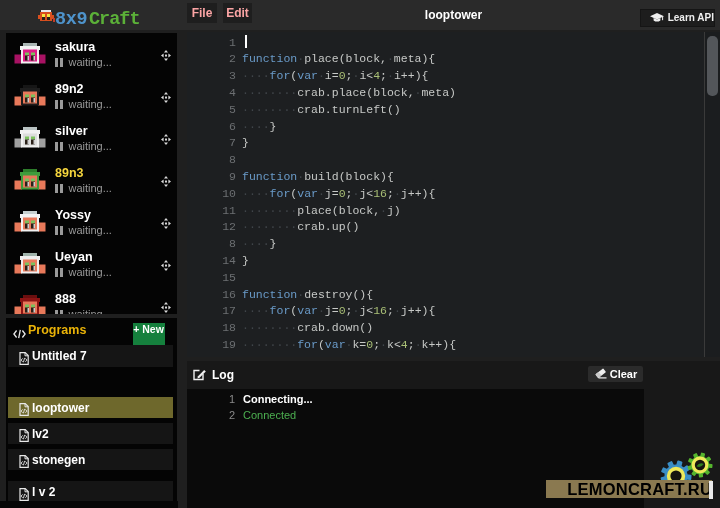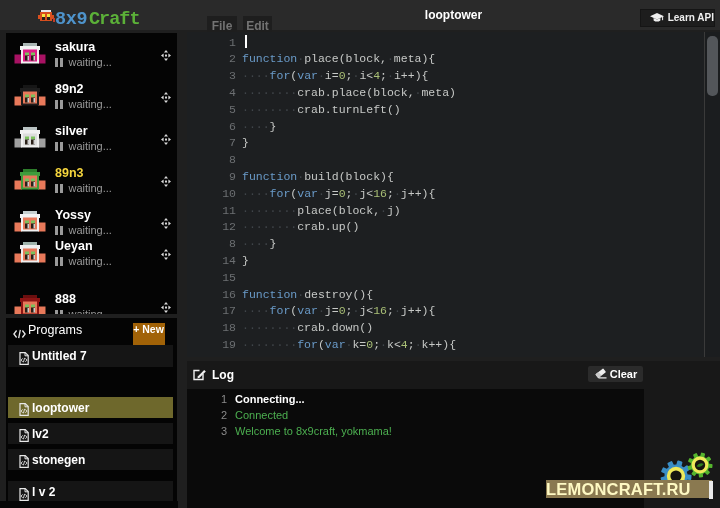--- a/index.html
+++ b/index.html
@@ -1,21 +1,21 @@
 <!DOCTYPE html>
 <html><head>
 <meta charset="utf-8">
 <style>
 * { margin:0; padding:0; box-sizing:border-box; }
 html,body { width:720px; height:508px; background:#1f1f1f; overflow:hidden; }
 body { font-family:"Liberation Sans",sans-serif; position:relative; }
 
 
 #topbar { position:absolute; left:0; top:0; width:720px; height:30px; background:#2a2a2a; }
-.menubtn { position:absolute; top:16px; height:20px; background:#1e1e1e; color:#737373; font-weight:bold; font-size:12px; line-height:20px; text-align:center;margin-left:20px; }
+.menubtn { position:absolute; top:3px; height:20px; background:#1e1e1e; color:#fca5a5; font-weight:bold; font-size:12px; line-height:20px; text-align:center; }
 #filebtn { left:187px; width:30px; }
 #editbtn { left:223px; width:29px; }
 #title { position:absolute; left:187px; top:0; width:533px; height:30px; text-align:center; line-height:30px; color:#fff; font-weight:bold; font-size:12px; }
 #learnapi { position:absolute; left:640px; top:9px; width:75px; height:18px; background:#1d1d1d; border:1px solid #151515; color:#efefef; font-size:10px; font-weight:bold; line-height:16px; text-align:right; }
 
 
 #logo { position:absolute; left:38px; top:8px; height:16px; }
 
 
 #players { position:absolute; left:6px; top:33px; width:171px; height:281px; background:#040404; overflow:hidden; }
@@ -23,22 +23,22 @@
 .prow { position:absolute; left:0; width:171px; height:42px; }
 .pname { position:absolute; left:49px; top:4px; font-size:12.5px; font-weight:bold; color:#fff; }
 .pname.sel { color:#f5d53d; }
 .pwait { position:absolute; left:49px; top:20px; font-size:11px; color:#9a9a9a; }
 .pauseic { display:inline-block; width:2.5px; height:9px; background:#9a9a9a; margin-right:2.5px; vertical-align:-1px; }
 .pauseic2 { margin-right:6px; }
 .moveic { position:absolute; left:154.5px; top:11px; }
 .picon { position:absolute; left:8px; top:7px; }
 
 #proghead { position:absolute; left:0; top:0; width:171px; height:25px; }
-#proghead .ht { position:absolute; left:22px; top:4.5px; color:#ffffff; font-weight:normal; font-size:12.5px; }
-#newbtn { position:absolute; left:126.5px; top:5px; width:32px; height:31px; background:#a16207; color:#fff; font-weight:bold; font-size:10.5px; line-height:13px; text-align:center; }
+#proghead .ht { position:absolute; left:22px; top:4.5px; color:#eab308; font-weight:bold; font-size:12.5px; }
+#newbtn { position:absolute; left:126.5px; top:5px; width:32px; height:31px; background:#15803d; color:#fff; font-weight:bold; font-size:10.5px; line-height:13px; text-align:center; }
 .progrow { position:absolute; left:2px; width:165px; height:21.5px; background:#151515; color:#fff; font-weight:bold; font-size:12px; line-height:22px; }
 .progrow span.nm { margin-left:24px; }
 .progrow.sel { background:#6e682c; }
 .docic { position:absolute; left:11px; top:4.5px; }
 
 
 #editor { position:absolute; left:187px; top:32px; width:533px; height:325px; background:#1d1f21; overflow:hidden; }
 #scrolltrack { position:absolute; right:0; top:0; width:16px; height:325px; background:#1b1d1f; border-left:1px solid #3a3a3a; }
 #scrollthumb { position:absolute; right:2px; top:4px; width:11px; height:60px; background:#53565a; border-radius:5px; }
 .cl { position:absolute; left:0; width:517px; height:17px; font-family:"Liberation Mono",monospace; font-size:11.5px; line-height:17px; white-space:pre; }
@@ -47,29 +47,29 @@
 .kw { color:#6a9bc9; }
 .nu { color:#a9bf76; }
 .ws { color:#40454a; }
 #cursor { display:inline-block; width:1.5px; height:13px; background:#fff; vertical-align:-2px; margin-left:9px; }
 
 
 #logpanel { position:absolute; left:187px; top:361px; width:533px; height:147px; background:#181818; }
 #loghead { position:absolute; left:6px; top:7px; color:#fff; font-weight:bold; font-size:12px;text-align:center; }
 #clearbtn { position:absolute; left:401px; top:5px; width:55px; height:16px; background:#2b2b2b; border-radius:2px; color:#fff; font-weight:bold; font-size:11px; line-height:16px; text-align:center; }
 #logcontent { position:absolute; left:0; top:28px; width:457px; height:119px; background:#0a0a0a; }
-.ll { position:absolute; left:0; width:457px; height:16px; font-size:11px; line-height:16px; }
+.ll { position:absolute; left:8px; width:457px; height:16px; font-size:11px; line-height:16px; }
 .ll .no { display:inline-block; width:40px; text-align:right; color:#8a8a8a; }
 .ll .tx { margin-left:8px; }
 .lwhite { color:#fff; font-weight:bold; }
 .lgreen { color:#4caf50; }
 
 
 #wmbar { position:absolute; left:546px; top:480px; width:166px; height:18px; background:#8a7950; }
-#wmbar span { display:block; text-align:left; color:#fef9c3; font-weight:bold; font-size:16.5px; line-height:18.5px; letter-spacing:0.2px; }
+#wmbar span { display:block; text-align:right; color:#000000; font-weight:bold; font-size:16.5px; line-height:18.5px; letter-spacing:0.2px; }
 #wmtab { position:absolute; left:709px; top:481px; width:4px; height:18px; background:#e9e9e9; }
 </style>
 </head>
 <body>
 
 <div id="topbar">
   <div id="logo"><svg width="118" height="19" viewBox="0 0 118 19">
 <g shape-rendering="crispEdges">
 <rect x="0" y="7" width="3" height="4" fill="#d94f1e"></rect>
 <rect x="13" y="7" width="3" height="4" fill="#d94f1e"></rect>
@@ -213,21 +213,21 @@
 <div class="pname">Yossy</div>
 <div class="pwait"><span class="pauseic"></span><span class="pauseic pauseic2"></span>waiting...</div>
 <div class="moveic"><svg width="10" height="11" viewBox="0 0 13 14.3" fill="#d9d9d9">
 <polygon points="6.5,0 3.9,3.4 9.1,3.4"></polygon>
 <polygon points="6.5,14.3 3.9,10.9 9.1,10.9"></polygon>
 <polygon points="0,7.15 3.4,4.5 3.4,9.8"></polygon>
 <polygon points="13,7.15 9.6,4.5 9.6,9.8"></polygon>
 <rect x="5.2" y="5.9" width="2.6" height="2.6"></rect>
 </svg></div>
 </div>
-<div class="prow" style="top:202px">
+<div class="prow" style="top:213px">
 <div class="picon"><svg width="32" height="23" viewBox="0 0 32 23">
 <rect x="0.5" y="11.5" width="7.5" height="9" fill="#e8795a"></rect>
 <rect x="24" y="11.5" width="7.5" height="9" fill="#e8795a"></rect>
 <rect x="9" y="0" width="14" height="3.5" fill="#9fb3ab"></rect>
 <rect x="6" y="3" width="20" height="4" fill="#efefef"></rect>
 <rect x="7" y="6.5" width="18" height="14" fill="#efefef"></rect>
 <rect x="9" y="6.5" width="14" height="12" fill="#e8795a"></rect>
 <rect x="11" y="9.5" width="4" height="3" fill="#7cc25e"></rect>
 <rect x="17" y="9.5" width="4" height="3" fill="#7cc25e"></rect>
 <rect x="11" y="12.5" width="4" height="5" fill="#2a2018"></rect>
@@ -341,21 +341,20 @@
   <div id="clearbtn"><span style="display:inline-block;vertical-align:-1px;margin-right:3px"><svg width="13" height="11" viewBox="0 0 13 11">
 <g transform="rotate(-38 6.5 5)">
             <rect x="1.5" y="3" width="10" height="4.6" rx="0.7" fill="#efefef"></rect>
             <rect x="1.5" y="3" width="4.2" height="4.6" rx="0.7" fill="#c9c9c9"></rect>
           </g>
 <rect x="4.5" y="9.3" width="8" height="1.2" fill="#efefef"></rect>
 </svg></span>Clear</div>
   <div id="logcontent">
     <div class="ll" style="top:2px"><span class="no">1</span><span class="tx lwhite">Connecting...</span></div>
     <div class="ll" style="top:18px"><span class="no">2</span><span class="tx lgreen">Connected</span></div>
-    <div class="ll" style="top:34px"><span class="no">3</span><span class="tx lgreen">Welcome to 8x9craft, yokmama!</span></div>
   </div>
 </div>
 
 <div style="position:absolute;left:0;top:501px;width:178px;height:7px;background:#060606"></div>
 <svg width="80" height="60" viewBox="0 0 80 60" style="position:absolute;left:638px;top:442px">
     <g transform="translate(38,34)">
       <g fill="#3a8ec6">
         <rect x="-2.6" y="-15.5" width="5.3" height="9.3" rx="1" transform="rotate(15)"></rect>
         <rect x="-2.6" y="-15.5" width="5.3" height="9.3" rx="1" transform="rotate(55)"></rect>
         <rect x="-2.6" y="-15.5" width="5.3" height="9.3" rx="1" transform="rotate(95)"></rect>

